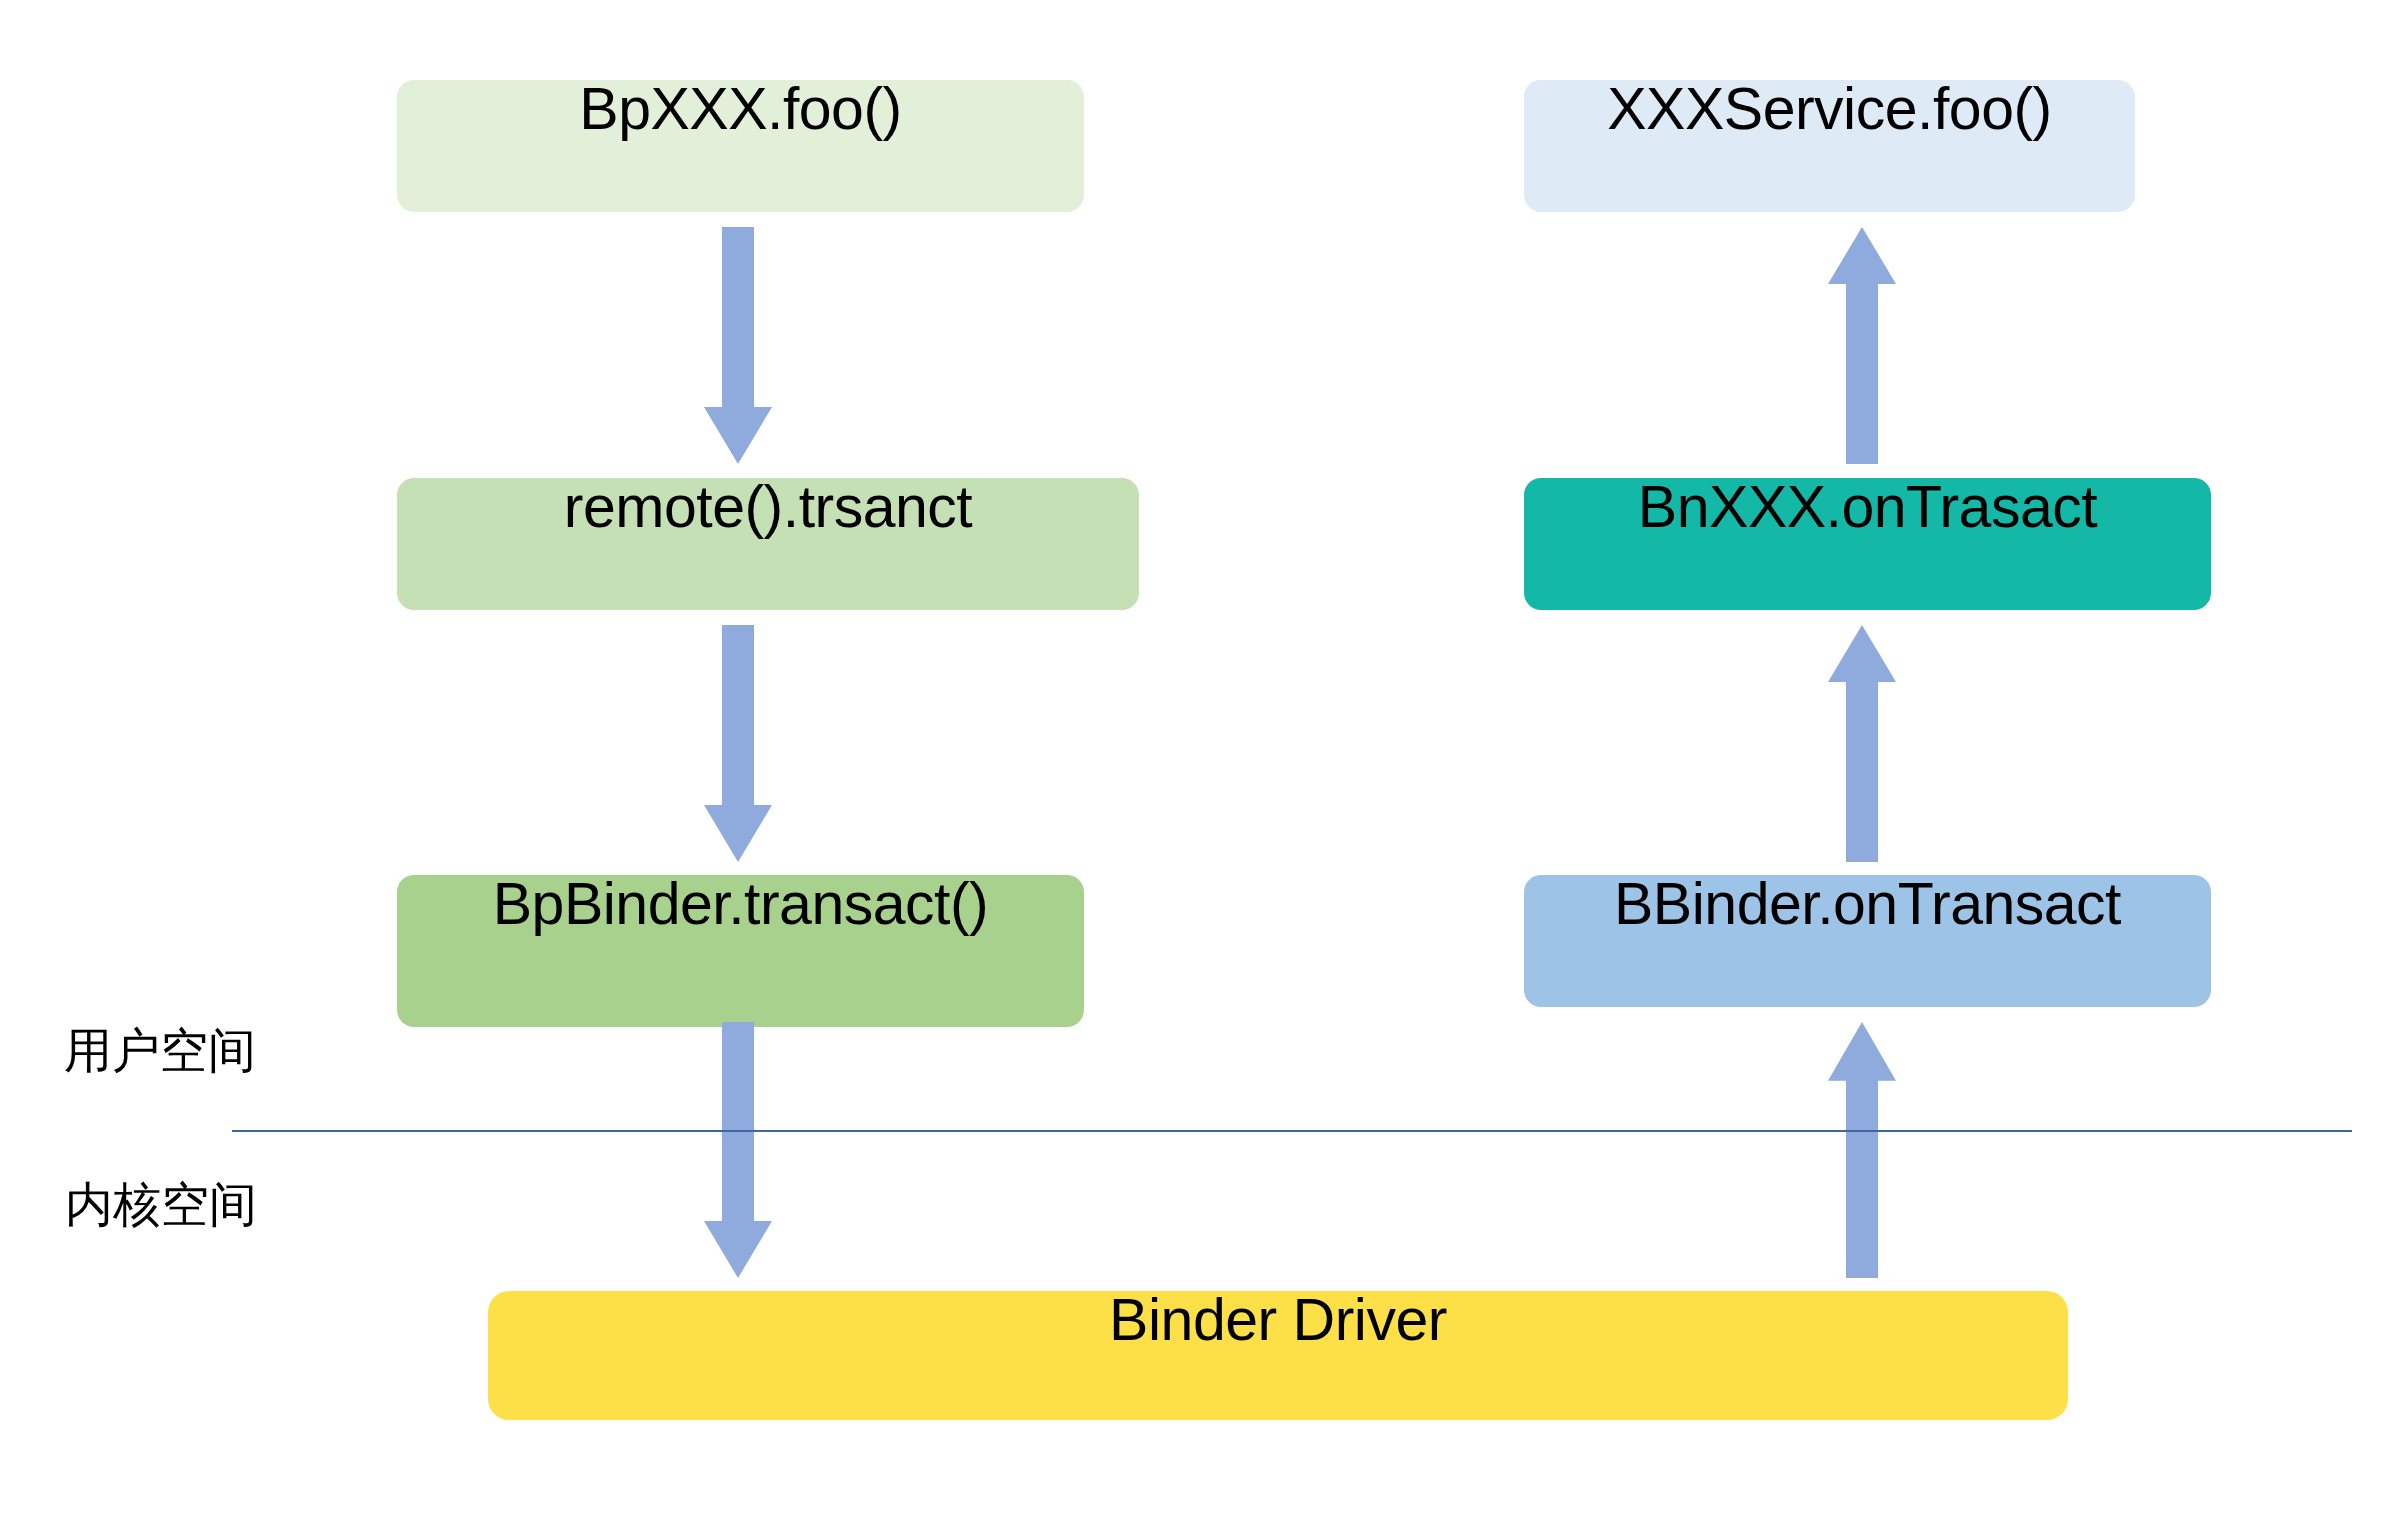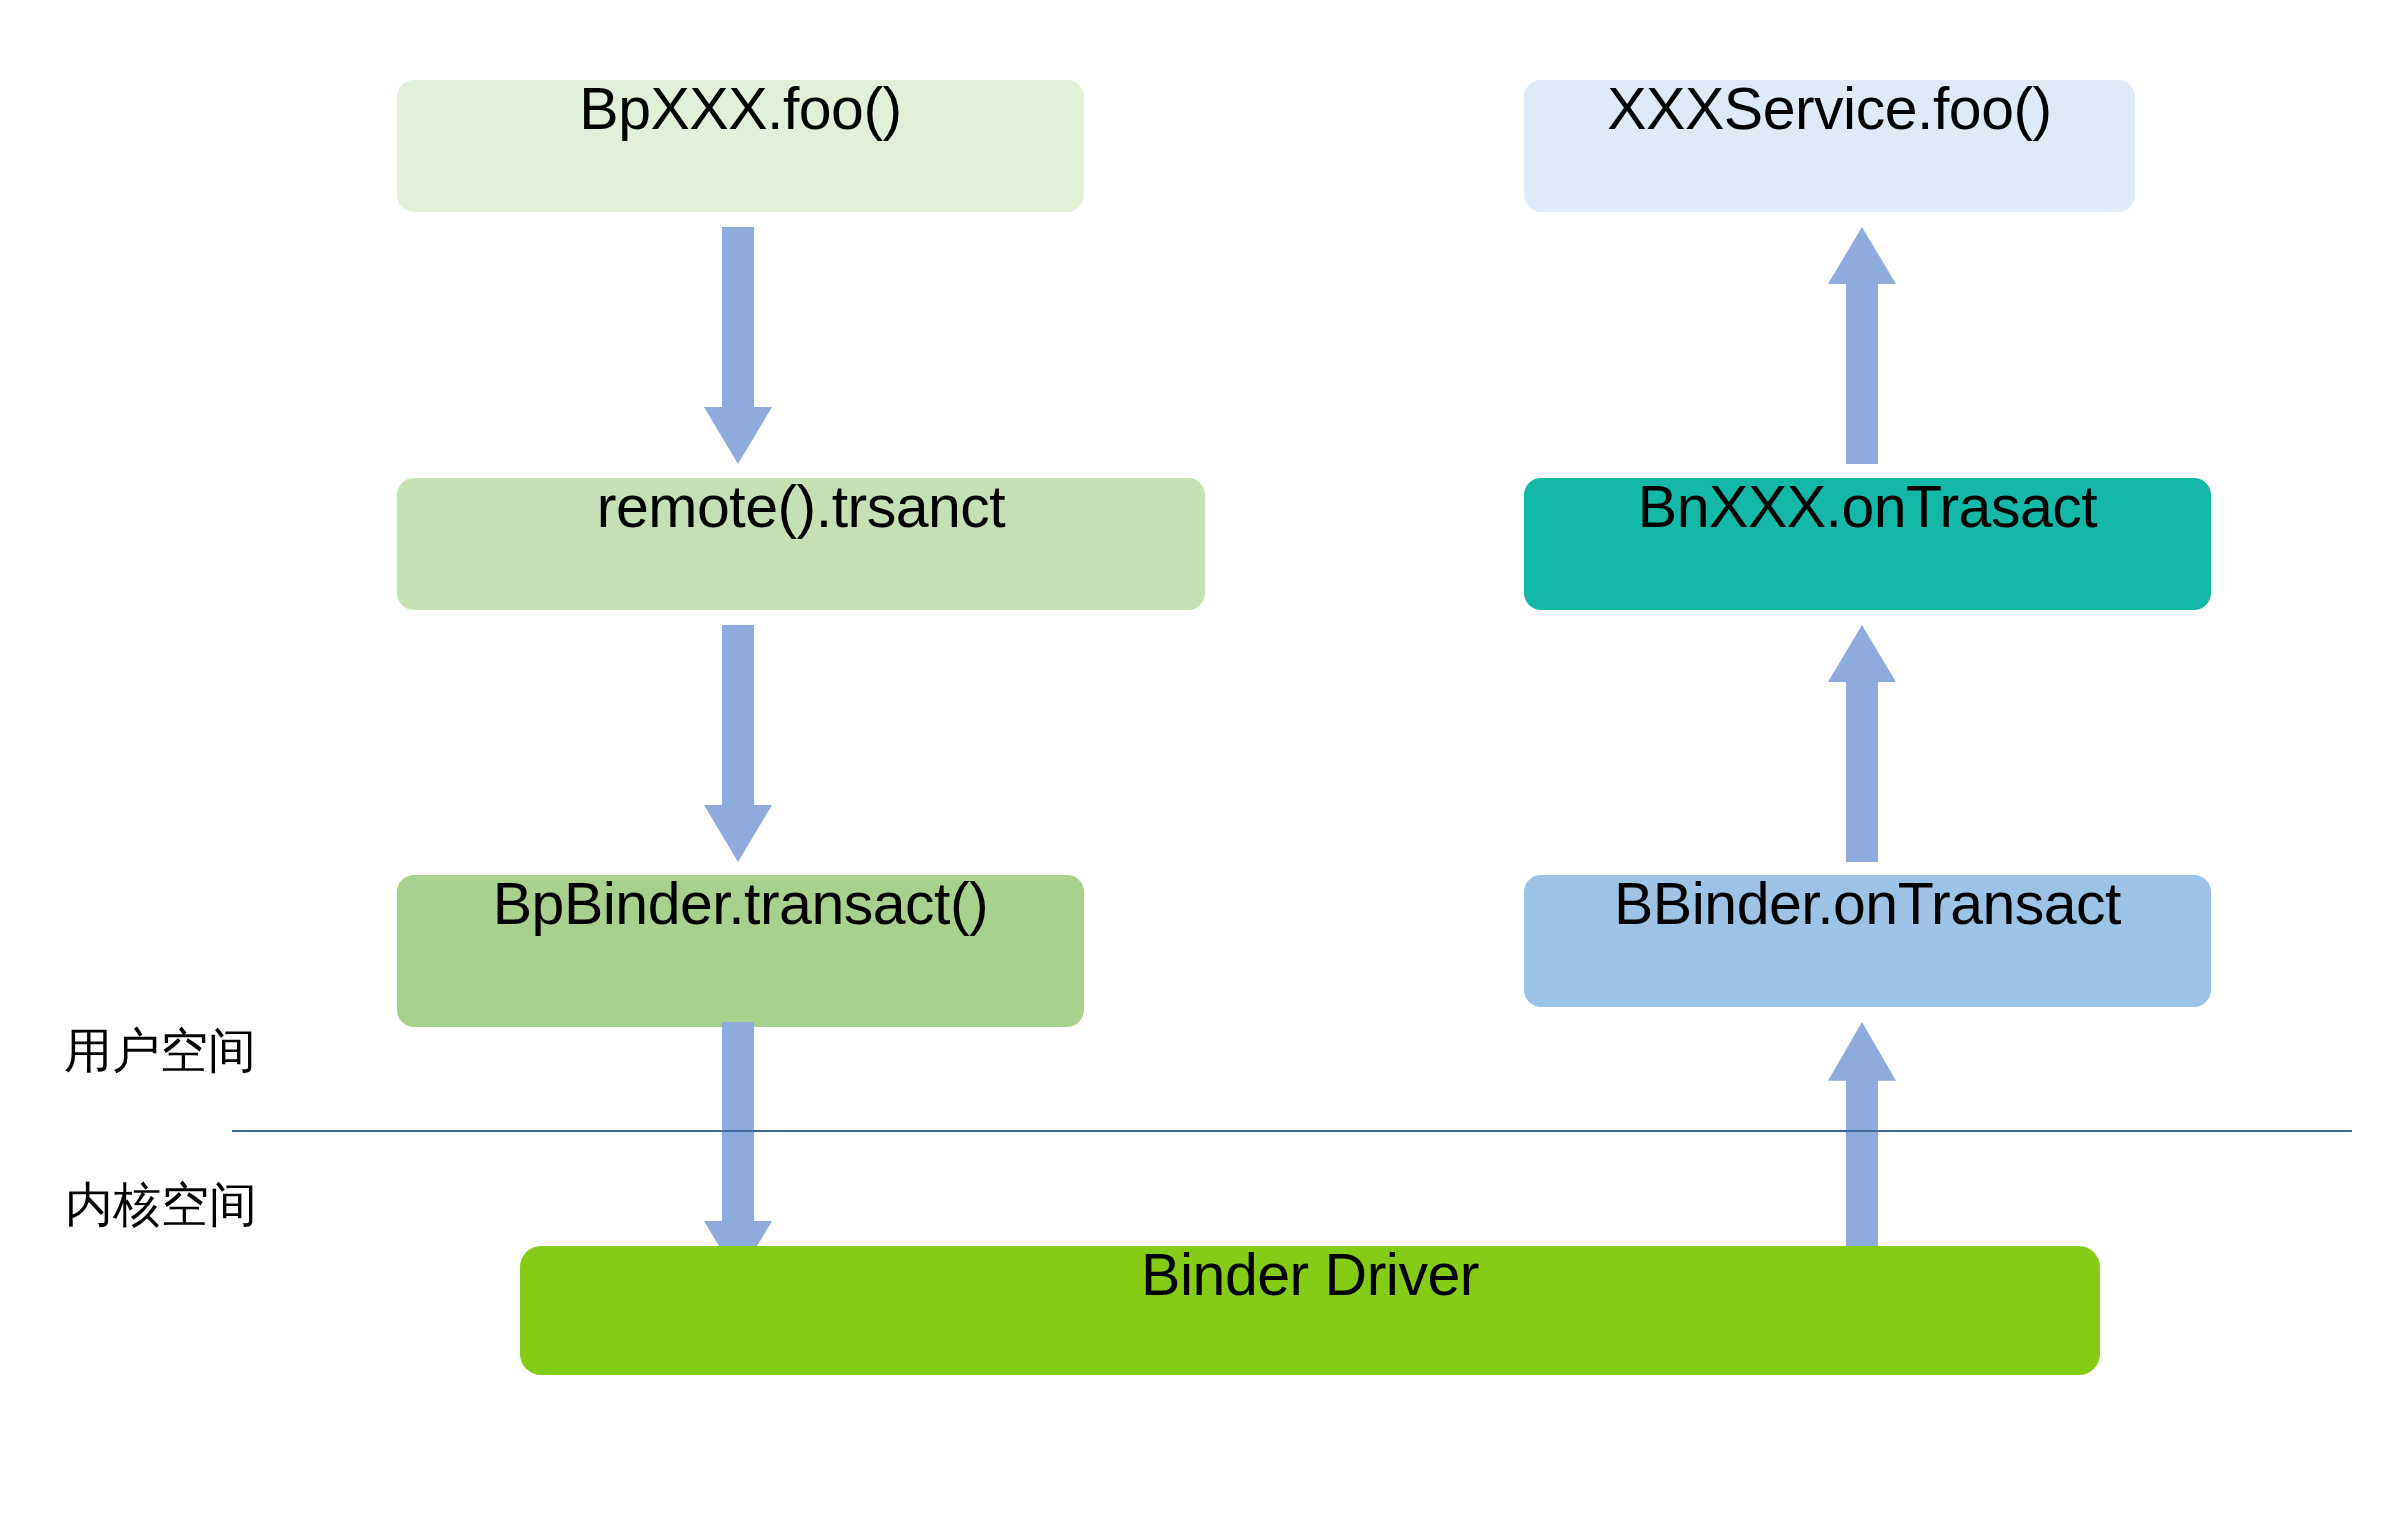--- a/index.html
+++ b/index.html
@@ -30,37 +30,36 @@
     font-size: 59px;
     font-weight: 400;
     line-height: 1;
     letter-spacing: -0.5px;
     white-space: nowrap;
     text-align: center;
   }
 
   
   .node-l1 { left: 397px;  top: 80px;   width: 687px; height: 132px; background: #E2EFD9; }
-  .node-l2 { left: 397px;  top: 478px;  width: 808px; height: 132px; background: #C5E0B4; }
+  .node-l2 { left: 397px;  top: 478px;  width: 742px; height: 132px; background: #C5E0B4; }
   .node-l3 { left: 397px;  top: 875px;  width: 687px; height: 152px; background: #A9D18E; }
 
   
   .node-r1 { left: 1524px; top: 80px;   width: 611px; height: 132px; background: #DEEAF6; }
   .node-r2 { left: 1524px; top: 478px;  width: 687px; height: 132px; background: #14b8a6; }
   .node-r3 { left: 1524px; top: 875px;  width: 687px; height: 132px; background: #9DC3E6; }
 
   
   .node-driver {
     left: 488px;
-    top: 1246px;
+    top: 1291px;
     width: 1580px;
     height: 129px;
-    background: #84cc16;
+    background: #fde047;
     border-radius: 21px;
-    margin-left: 32px;
   }
 
   
   .arrow {
     position: absolute;
   }
   .arrow svg { display: block; width: 100%; height: 100%; }
 
   .arrow-l1 { left: 704px;  top: 227px;  width: 68px;  height: 237px; }
   .arrow-l2 { left: 704px;  top: 625px;  width: 68px;  height: 237px; }

